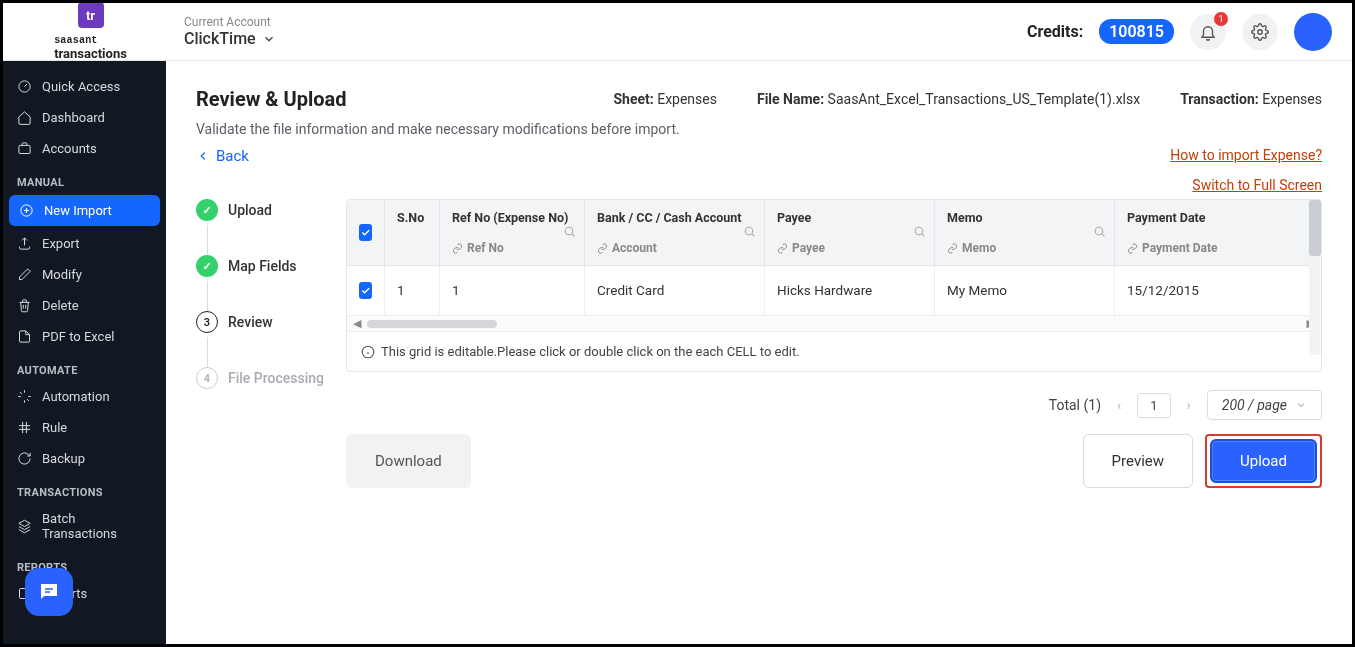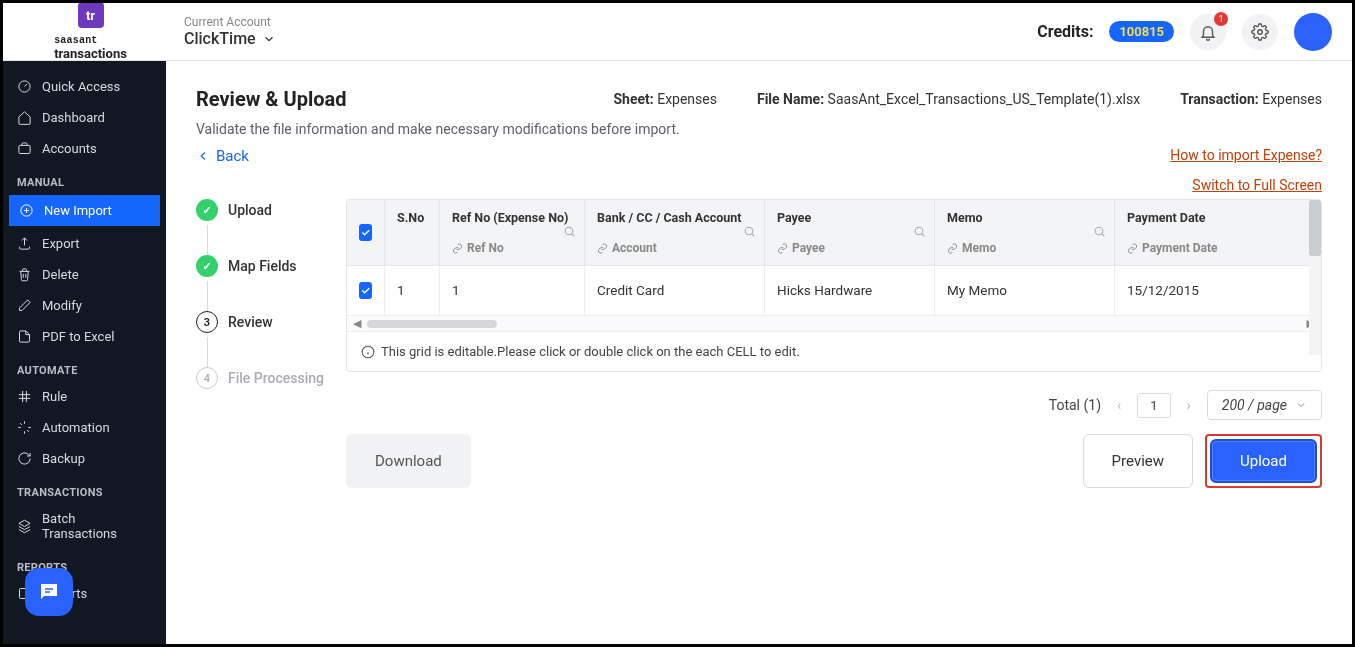--- a/index.html
+++ b/index.html
@@ -8,34 +8,34 @@
   
   .header { height: 58px; display: flex; align-items: center; padding: 0 20px 0 0; border-bottom: 1px solid #e5e5e5; }
   .logo-area { width: 163px; display: flex; align-items: center; gap: 8px; padding-left: 12px; flex-direction: column; }
   .logo-badge { width: 26px; height: 26px; background: #6d3abf; border-radius: 4px; color: #fff; font-weight: 700; font-size: 13px; display: flex; align-items: center; justify-content: center; }
   .logo-text { font-size: 13px; line-height: 1.05; font-weight: 700; color: #222; }
   .logo-text .small { font-size: 10px; font-weight: 600; letter-spacing: 0.2px; font-family: Liberation Mono, monospace; }
   .account-sel { margin-left: 18px; font-size: 12px; color: #888; }
   .account-sel .name { color: #333; font-size: 16px; font-weight: 500; display: flex; align-items: center; gap: 6px; cursor: pointer; }
   .header-right { margin-left: auto; display: flex; align-items: center; gap: 16px; }
   .credits-label { font-weight: 700; font-size: 16px; color: #222; }
-  .credits-pill { background: #1565ff; color: #fde047; border-radius: 12px; padding: 3px 10px; font-size: 13px; font-weight: 600; }
+  .credits-pill { background: #1565ff; color: #ffffff; border-radius: 12px; padding: 3px 10px; font-size: 16px; font-weight: 600; }
   .icon-btn { width: 36px; height: 36px; border-radius: 50%; background: #f1f2f4; display: flex; align-items: center; justify-content: center; position: relative; cursor: pointer; }
   .icon-btn svg { width: 18px; height: 18px; stroke: #555; fill: none; stroke-width: 1.8; }
   .notif-dot { position: absolute; top: -2px; right: -2px; background: #e53935; color: #fff; font-size: 9px; width: 14px; height: 14px; border-radius: 50%; display: flex; align-items: center; justify-content: center; }
   .avatar { width: 38px; height: 38px; border-radius: 50%; background: #2962ff; cursor: pointer; }
   
   
   .main { display: flex; height: calc(100% - 58px); }
   
   
   .sidebar { width: 163px; background: #111822; color: #cfd3d9; overflow-y: auto; padding-top: 10px; font-size: 13px; }
   .sidebar::-webkit-scrollbar { width: 0; }
   .sb-item { display: flex; align-items: center; gap: 10px; padding: 8px 14px; cursor: pointer; color: #d6d9de; }
-  .sb-item.active { background: #1565ff; color: #fff; border-radius: 0; margin: 2px 6px; padding: 8px 10px; }
+  .sb-item.active { background: #1565ff; color: #fff; border-radius: 6px; margin: 2px 6px; padding: 8px 10px; }
   .sb-item svg { width: 15px; height: 15px; stroke: currentColor; fill: none; stroke-width: 1.6; flex-shrink: 0; }
   .sb-section { padding: 12px 14px 4px; font-size: 11px; font-weight: 700; color: #b9bdc5; letter-spacing: 0.3px; }
   
   
   .content { flex: 1; padding: 26px 30px; position: relative; overflow: hidden; }
   .page-head { display: flex; align-items: center; gap: 40px; margin-bottom: 10px; flex-wrap: wrap; }
   .page-title { font-size: 20px; font-weight: 700; color: #222; margin-right: auto; }
   .meta { font-size: 14px; color: #333; }
   .meta b { font-weight: 700; }
   .subtitle { font-size: 14px; color: #5b5f66; margin-top: 6px; margin-bottom: 10px; }
@@ -177,50 +177,50 @@
       <span>New Import</span>
     </div>
     <div class="sb-item">
       <svg viewBox="0 0 24 24">
           <path d="M12 3v12m0-12l-4 4m4-4l4 4M4 17v2a2 2 0 002 2h12a2 2 0 002-2v-2"></path>
         </svg>
       <span>Export</span>
     </div>
     <div class="sb-item">
       <svg viewBox="0 0 24 24">
+          <path d="M17 3l4 4L8 20H4v-4L17 3z"></path>
+        </svg>
+      <span>Modify</span>
+    </div>
+    <div class="sb-item">
+      <svg viewBox="0 0 24 24">
           <path d="M4 7h16M10 11v6M14 11v6M6 7l1 13a2 2 0 002 2h6a2 2 0 002-2l1-13M9 7V4a1 1 0 011-1h4a1 1 0 011 1v3"></path>
         </svg>
       <span>Delete</span>
-    </div>
-    <div class="sb-item">
-      <svg viewBox="0 0 24 24">
-          <path d="M17 3l4 4L8 20H4v-4L17 3z"></path>
-        </svg>
-      <span>Modify</span>
     </div>
     <div class="sb-item">
       <svg viewBox="0 0 24 24">
           <path d="M14 3H6a2 2 0 00-2 2v14a2 2 0 002 2h12a2 2 0 002-2V9l-6-6z"></path>
           <path d="M14 3v6h6"></path>
         </svg>
       <span>PDF to Excel</span>
     </div>
 
     <div class="sb-section">AUTOMATE</div>
     <div class="sb-item">
       <svg viewBox="0 0 24 24">
+          <path d="M12 2v4M12 18v4M4.93 4.93l2.83 2.83M16.24 16.24l2.83 2.83M2 12h4M18 12h4"></path>
+        </svg>
+      <span>Automation</span>
+    </div>
+    <div class="sb-item">
+      <svg viewBox="0 0 24 24">
           <path d="M9 3v18M15 3v18M3 9h18M3 15h18"></path>
         </svg>
       <span>Rule</span>
-    </div>
-    <div class="sb-item">
-      <svg viewBox="0 0 24 24">
-          <path d="M12 2v4M12 18v4M4.93 4.93l2.83 2.83M16.24 16.24l2.83 2.83M2 12h4M18 12h4"></path>
-        </svg>
-      <span>Automation</span>
     </div>
     <div class="sb-item">
       <svg viewBox="0 0 24 24">
           <path d="M21 12a9 9 0 11-3-6.7L21 8"></path>
           <path d="M21 3v5h-5"></path>
         </svg>
       <span>Backup</span>
     </div>
 
     <div class="sb-section">TRANSACTIONS</div>

